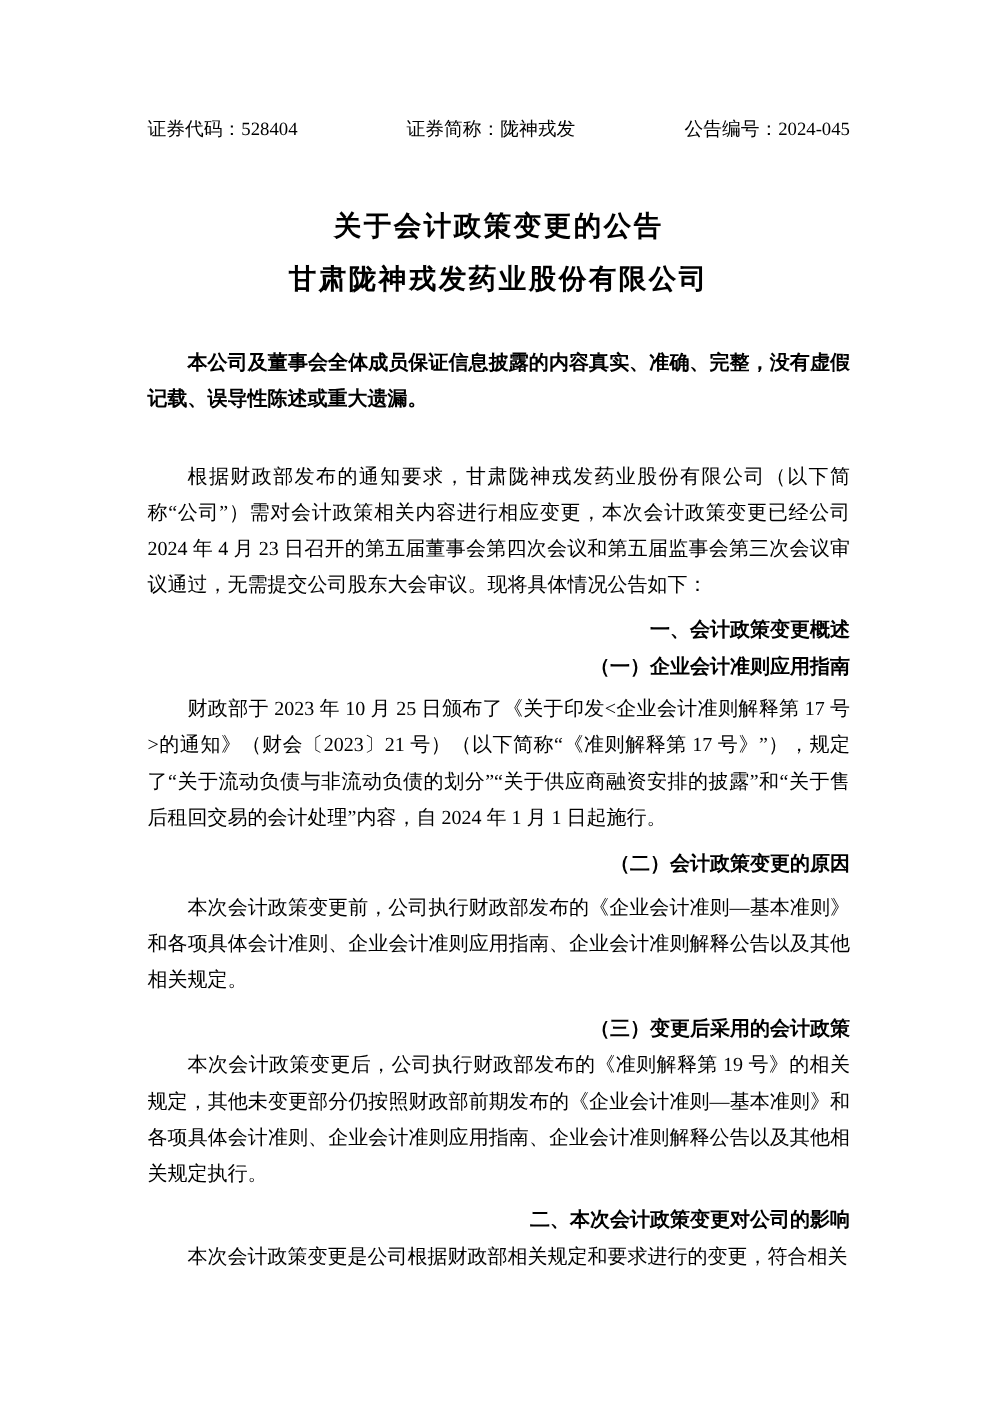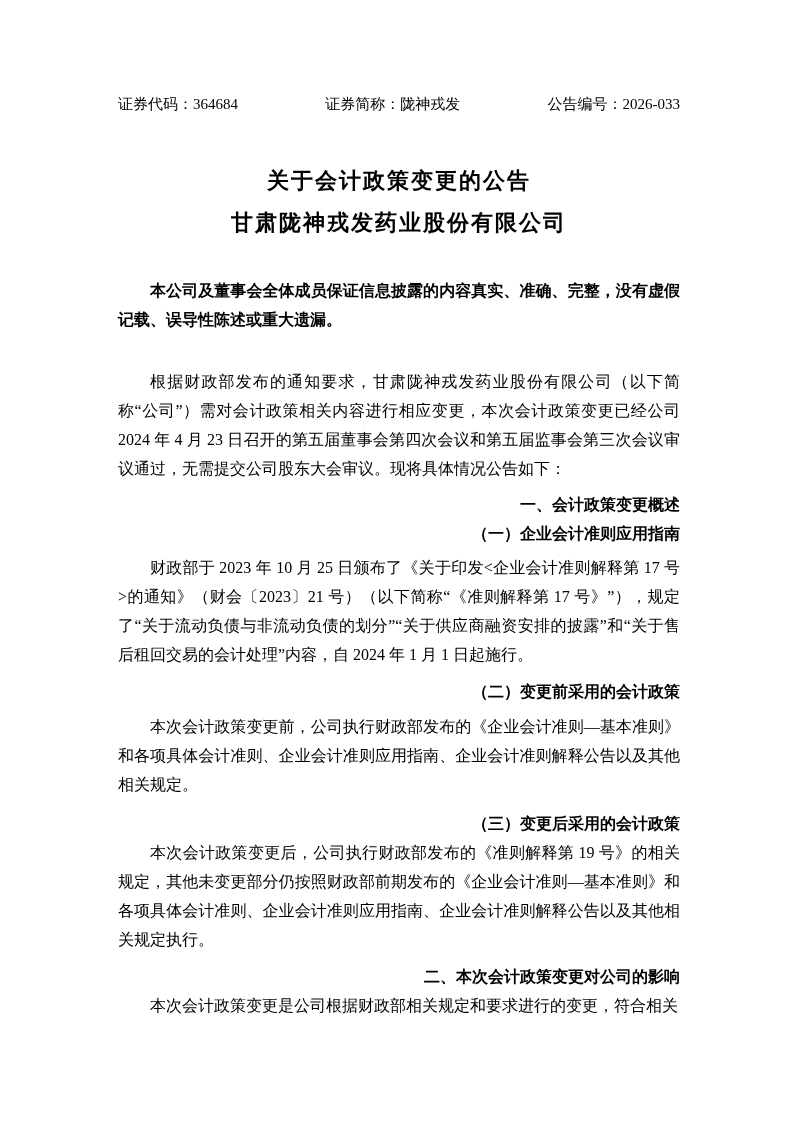--- a/index.html
+++ b/index.html
@@ -61,43 +61,43 @@
   .p-after    { margin-top: 0; }
   .h-impact   { margin-top: 8px; }
   .p-impact   { margin-top: 0; }
 </style>
 </head>
 <body>
 
 <div class="page">
 
   <div class="doc-header">
-    <span>证券代码：364684</span>
+    <span>证券代码：528404</span>
     <span>证券简称：陇神戎发</span>
-    <span>公告编号：2026-033</span>
+    <span>公告编号：2024-045</span>
   </div>
 
   <div class="title-block">
     <div>关于会计政策变更的公告</div>
     <div>甘肃陇神戎发药业股份有限公司</div>
   </div>
 
   <div class="body-text">
 
     <p class="para disclaimer">本公司及董事会全体成员保证信息披露的内容真实、准确、完整，没有虚假记载、误导性陈述或重大遗漏。</p>
 
     <p class="para p-intro">根据财政部发布的通知要求，甘肃陇神戎发药业股份有限公司（以下简称“公司”）需对会计政策相关内容进行相应变更，本次会计政策变更已经公司 2024 年 4 月 23 日召开的第五届董事会第四次会议和第五届监事会第三次会议审议通过，无需提交公司股东大会审议。现将具体情况公告如下：</p>
 
     <p class="heading h-overview">一、会计政策变更概述</p>
 
     <p class="heading h-reason">（一）企业会计准则应用指南</p>
 
     <p class="para p-reason">财政部于 2023 年 10 月 25 日颁布了《关于印发&lt;企业会计准则解释第 17 号&gt;的通知》（财会〔2023〕21 号）（以下简称“《准则解释第 17 号》”），规定了“关于流动负债与非流动负债的划分”“关于供应商融资安排的披露”和“关于售后租回交易的会计处理”内容，自 2024 年 1 月 1 日起施行。</p>
 
-    <p class="heading h-before">（二）变更前采用的会计政策</p>
+    <p class="heading h-before">（二）会计政策变更的原因</p>
 
     <p class="para p-before">本次会计政策变更前，公司执行财政部发布的《企业会计准则—基本准则》和各项具体会计准则、企业会计准则应用指南、企业会计准则解释公告以及其他相关规定。</p>
 
     <p class="heading h-after">（三）变更后采用的会计政策</p>
 
     <p class="para p-after">本次会计政策变更后，公司执行财政部发布的《准则解释第 19 号》的相关规定，其他未变更部分仍按照财政部前期发布的《企业会计准则—基本准则》和各项具体会计准则、企业会计准则应用指南、企业会计准则解释公告以及其他相关规定执行。</p>
 
     <p class="heading h-impact">二、本次会计政策变更对公司的影响</p>
 
     <p class="para p-impact">本次会计政策变更是公司根据财政部相关规定和要求进行的变更，符合相关</p>

